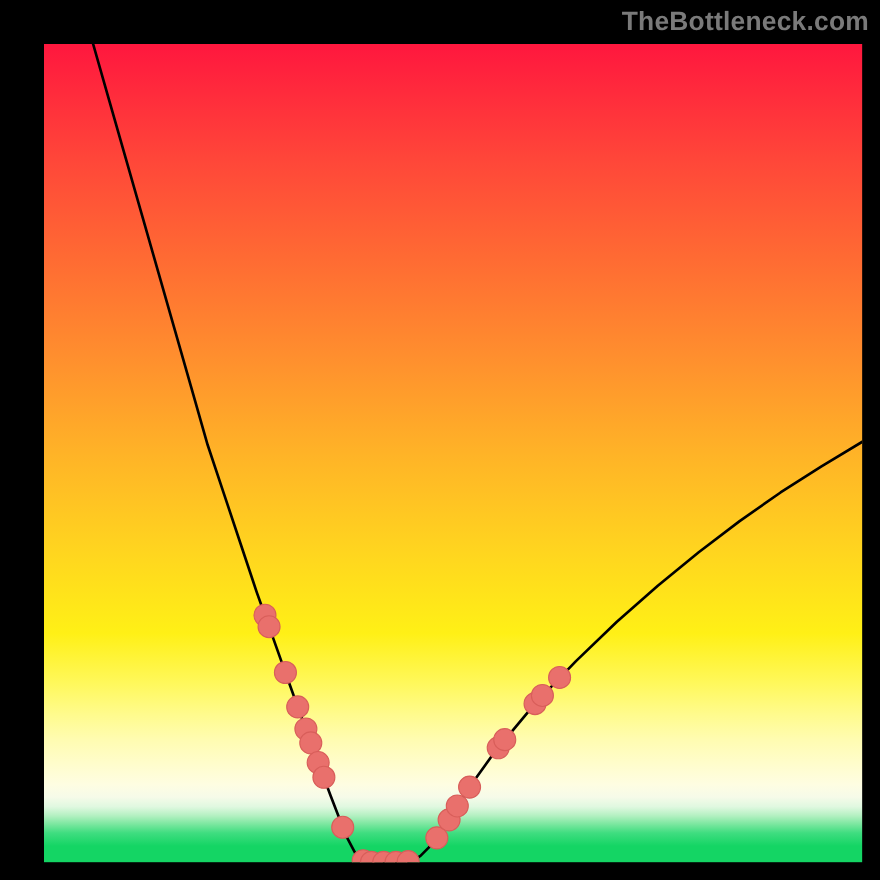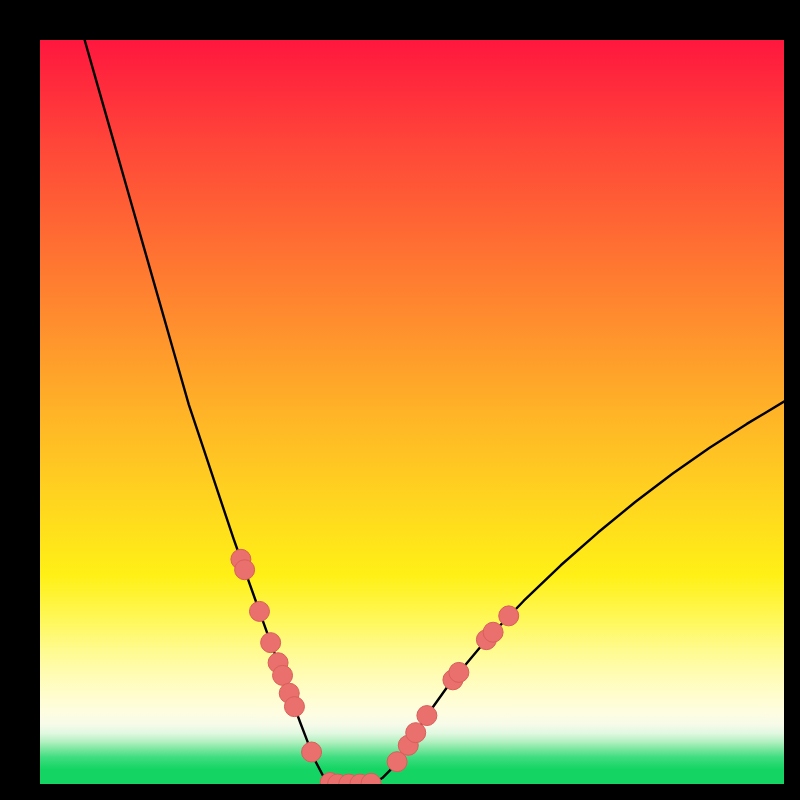--- a/index.html
+++ b/index.html
@@ -95,13 +95,14 @@
         <circle cx="368.28" cy="705.31" r="10" fill="#e9706c" stroke="#d85e5a" stroke-width="1"></circle>
         <circle cx="375.72" cy="692.66" r="10" fill="#e9706c" stroke="#d85e5a" stroke-width="1"></circle>
         <circle cx="386.88" cy="675.55" r="10" fill="#e9706c" stroke="#d85e5a" stroke-width="1"></circle>
         <circle cx="412.92" cy="639.84" r="10" fill="#e9706c" stroke="#d85e5a" stroke-width="1"></circle>
         <circle cx="418.87" cy="632.40" r="10" fill="#e9706c" stroke="#d85e5a" stroke-width="1"></circle>
         <circle cx="446.40" cy="599.66" r="10" fill="#e9706c" stroke="#d85e5a" stroke-width="1"></circle>
         <circle cx="453.10" cy="592.22" r="10" fill="#e9706c" stroke="#d85e5a" stroke-width="1"></circle>
         <circle cx="468.72" cy="575.86" r="10" fill="#e9706c" stroke="#d85e5a" stroke-width="1"></circle>
       </svg>
   </div>
+  <div class="watermark">TheBottleneck.com</div>
 </div>
 
 </body></html>

